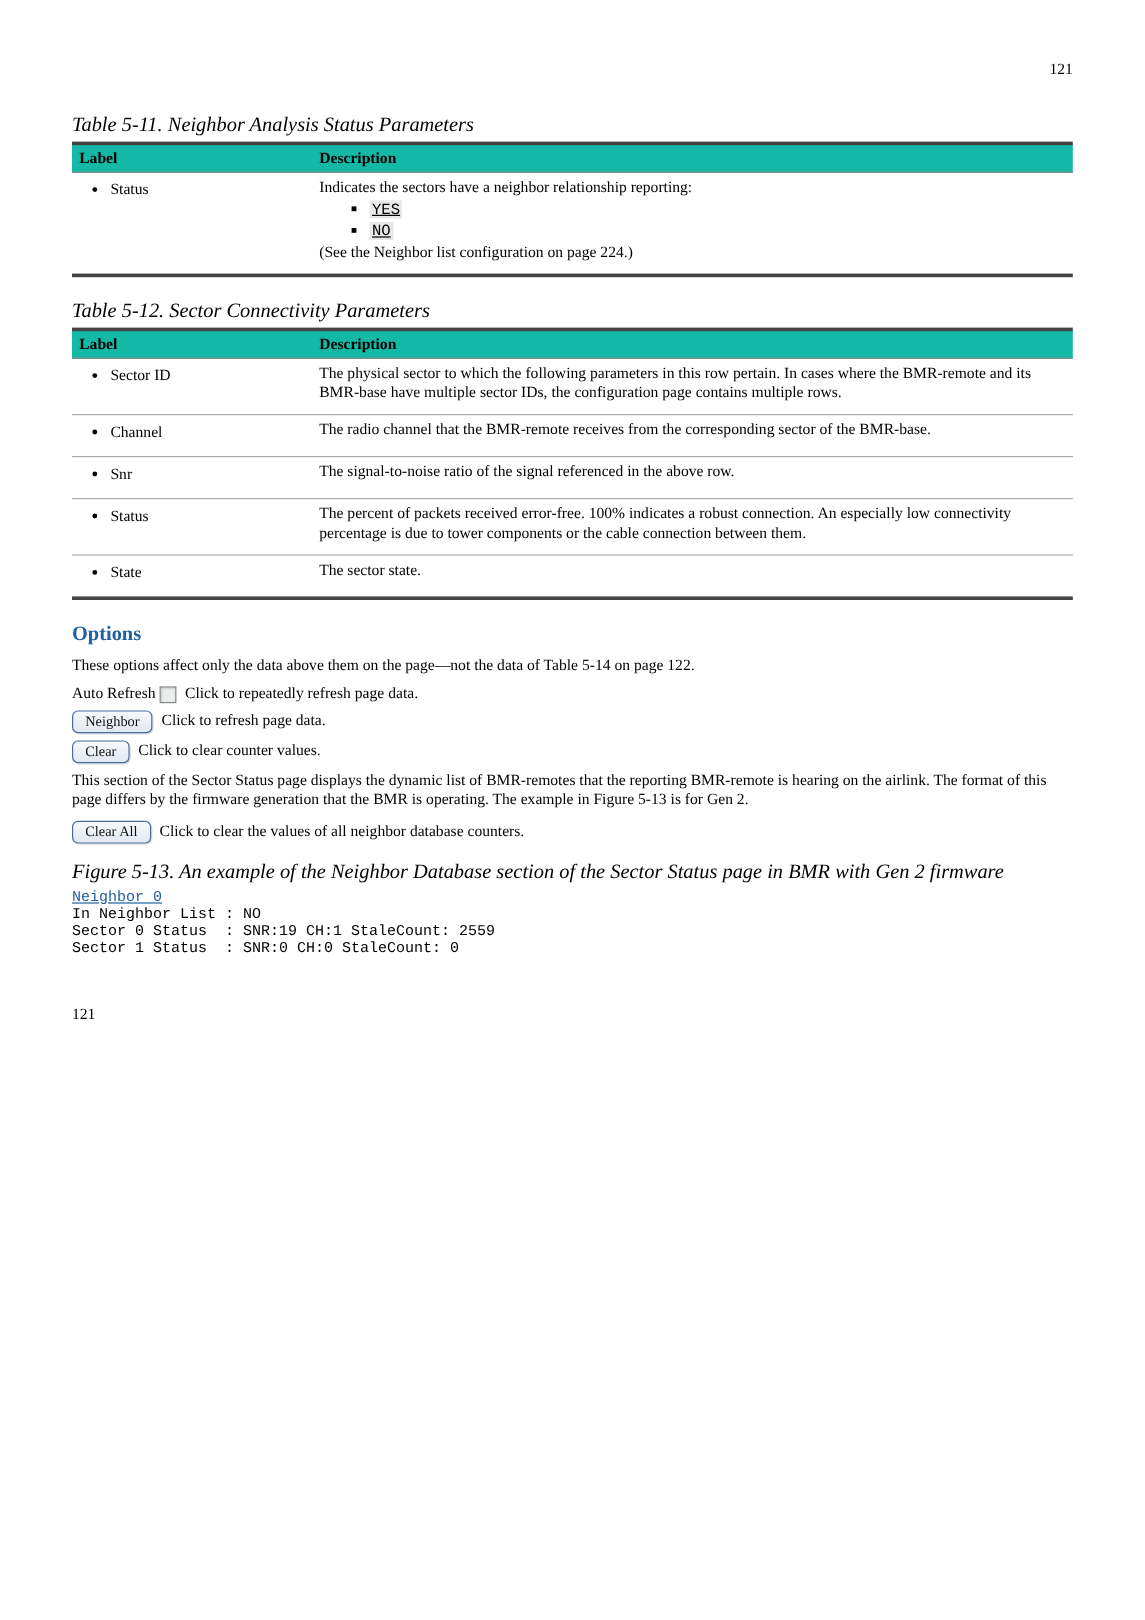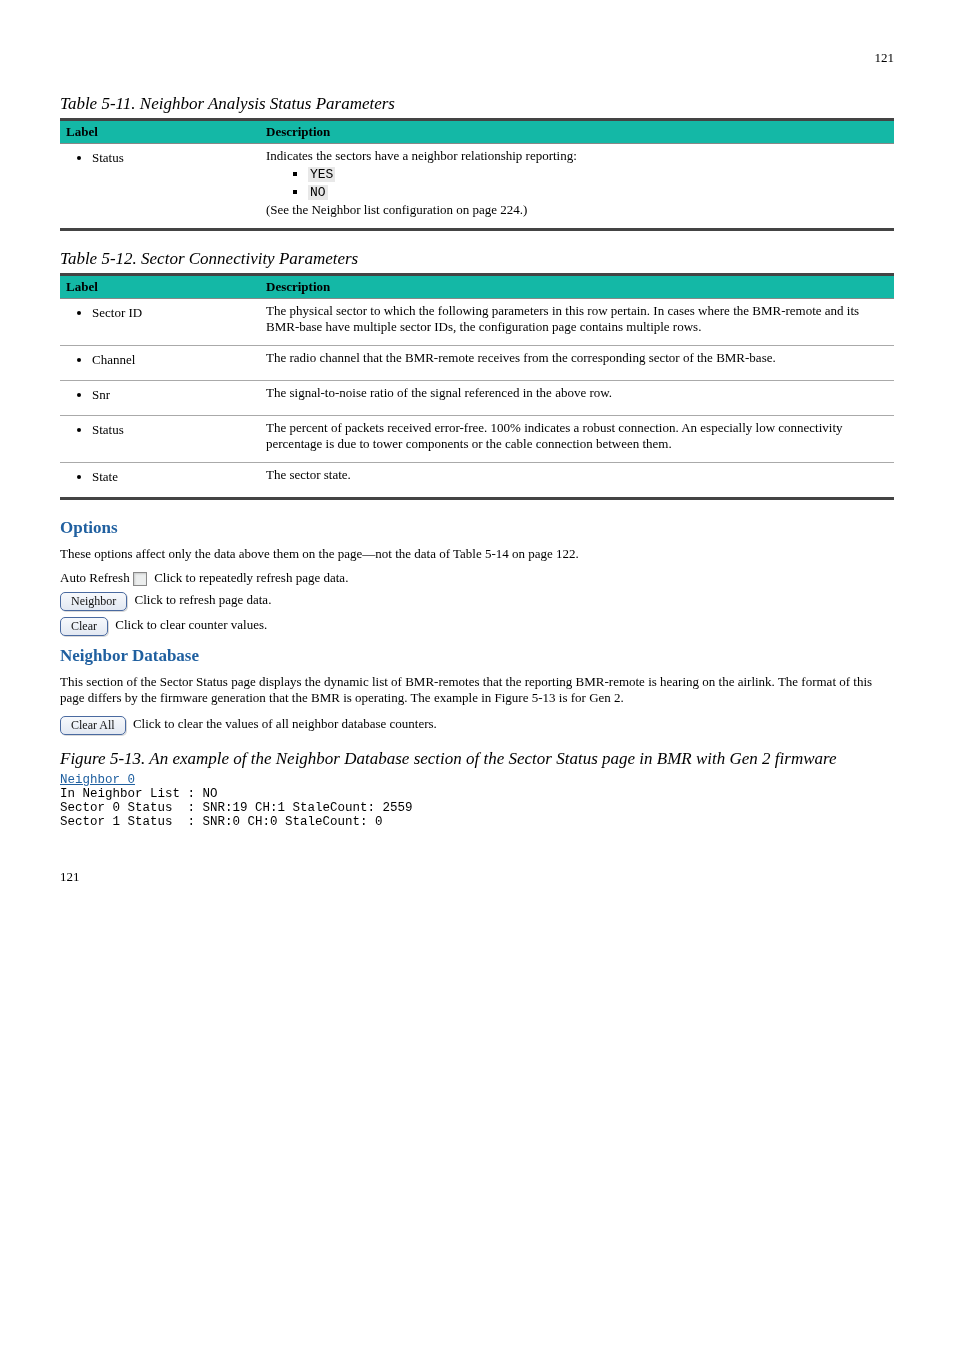--- a/index.html
+++ b/index.html
@@ -57,20 +57,21 @@
 
   ul.bullet-filled {
     list-style-type: disc;
     margin: 0;
     padding-left: 26px;
   }
   ul.bullet-square {
     list-style-type: square;
     margin: 2px 0;
     padding-left: 42px;
+    text-decoration: underline;
   }
   ul li { margin: 2px 0; }
 
   .monofield {
     background: #e8e8e8;
     font-family: "Courier New", monospace;
     font-size: 13px;
     padding: 0 2px;
   }
 
@@ -212,21 +213,20 @@
   </div>
   <div class="btn-row">
     <span class="btn">Neighbor</span>
     <span>Click to refresh page data.</span>
   </div>
   <div class="btn-row">
     <span class="btn">Clear</span>
     <span>Click to clear counter values.</span>
   </div>
 
-  <h2 class="section">Neighbor Database</h2>
   <div style="font-size:13px;margin-bottom:10px">This section of the Sector Status page displays the dynamic list of BMR-remotes that the reporting BMR-remote is hearing on the airlink. The format of this page differs by the firmware generation that the BMR is operating. The example in Figure 5-13 is for Gen 2.</div>
 
   <div class="btn-row">
     <span class="btn">Clear All</span>
     <span>Click to clear the values of all neighbor database counters.</span>
   </div>
 
   <div class="table-caption" style="margin-top:14px;">Figure 5-13. An example of the Neighbor Database section of the Sector Status page in BMR with Gen 2 firmware</div>
 
   <div class="prebox"><span style="color:#2060a0" class="link">Neighbor 0</span>

